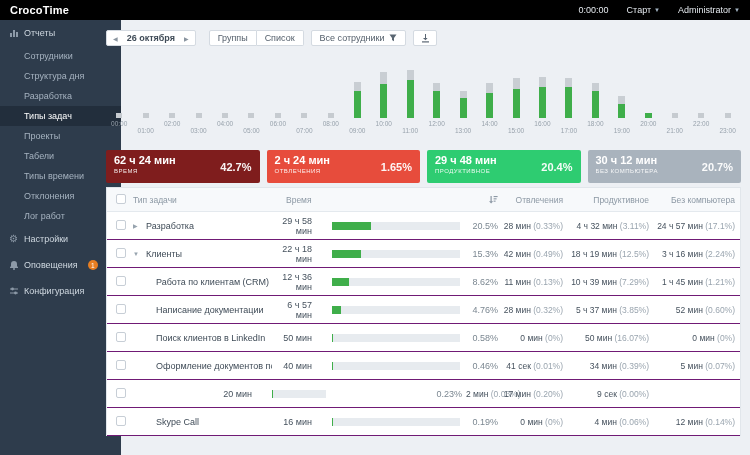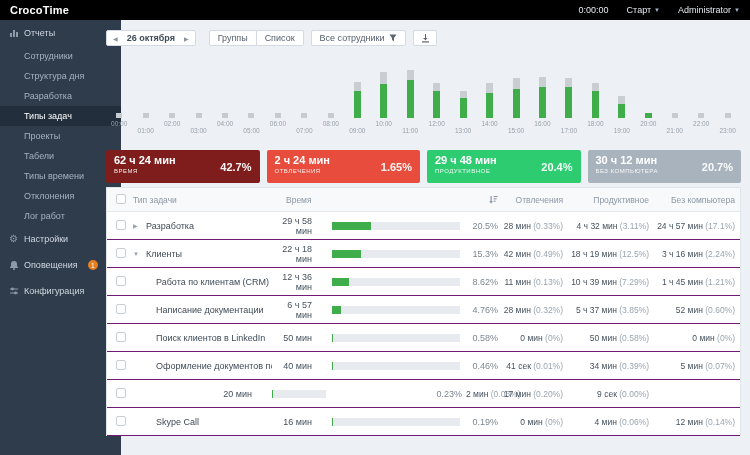--- a/index.html
+++ b/index.html
@@ -456,21 +456,21 @@
               <span class="tname">Поиск клиентов в LinkedIn</span>
             </div>
             <div class="t-val">50 мин</div>
             <div class="t-barwrap">
               <div class="t-bar">
                 <div class="fill" style="width: 0.87%;"></div>
               </div>
             </div>
             <div class="t-pct">0.58%</div>
             <div class="num"><span class="v">0 мин</span> <span class="sub">(0%)</span></div>
-            <div class="num"><span class="v">50 мин</span> <span class="sub">(0.58%)</span></div>
+            <div class="num"><span class="v">50 мин</span> <span class="sub">(16.07%)</span></div>
             <div class="num"><span class="v">0 мин</span> <span class="sub">(0%)</span></div>
           </div>
           <div class="grid trow child">
             <div><span class="cb"></span></div>
             <div class="name-cell">
               <span class="arrow-exp"></span>
               <span class="tname">Оформление документов по сделк...</span>
             </div>
             <div class="t-val">40 мин</div>
             <div class="t-barwrap">

